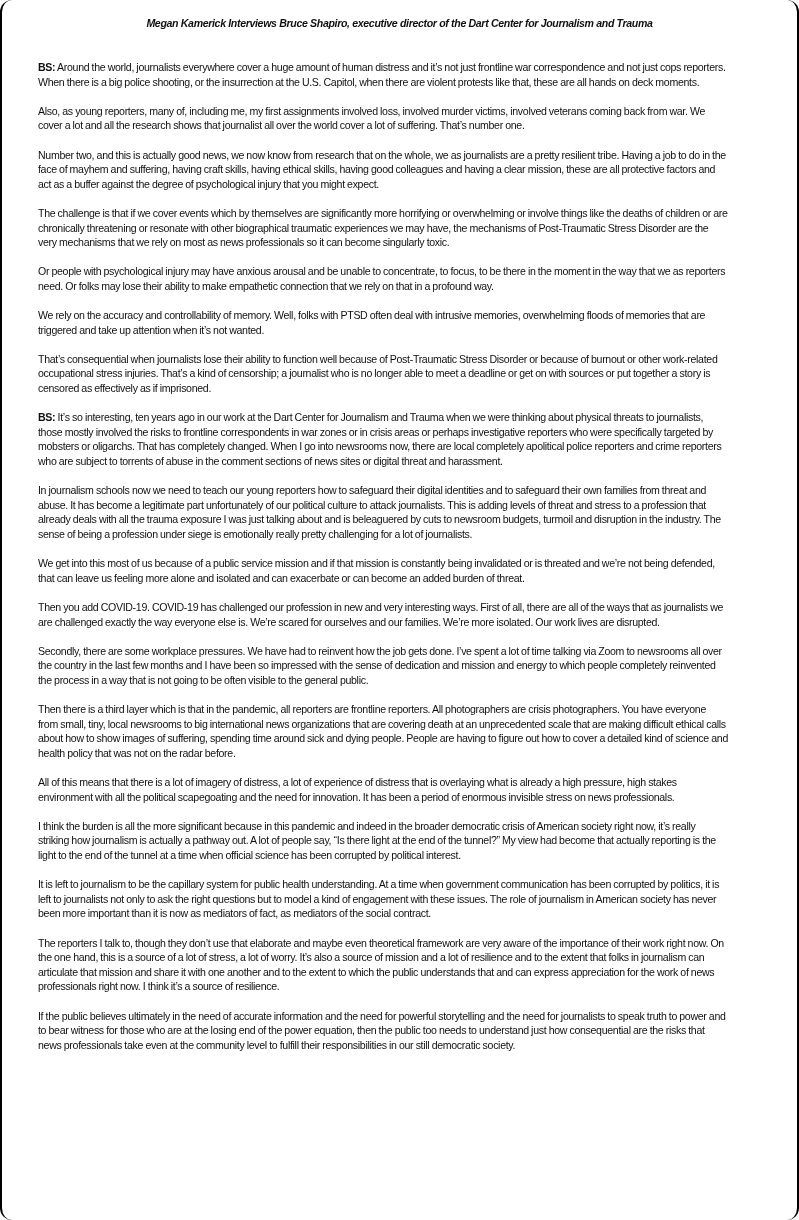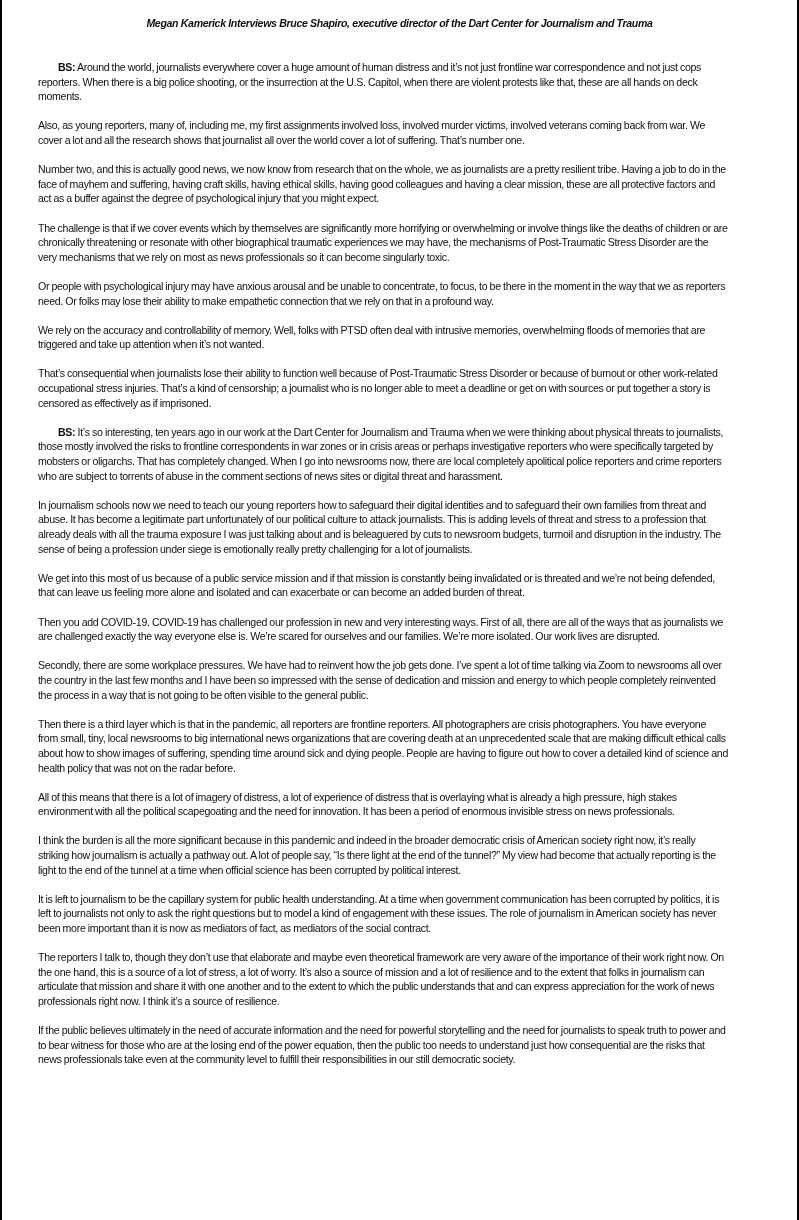--- a/index.html
+++ b/index.html
@@ -17,20 +17,21 @@
       position: absolute;
       left: 0;
       top: 0;
       width: 795px;
       height: 1220px;
       border-left: 2px solid #000;
       border-right: 2px solid #000;
       background: #fff;
       color: #111;
       font-family: "Liberation Sans", sans-serif;
+      border-radius: 12px;
     }
     .header {
       text-align: center;
       margin-top: 16px;
       font-style: italic;
       font-weight: bold;
       font-size: 10.6px;
       line-height: 14px;
       color: #111;
       letter-spacing: -0.35px;
@@ -53,21 +54,20 @@
       letter-spacing: -0.32px;
       word-spacing: -0.3px;
       color: #111;
     }
     .para.question {
       font-weight: bold;
       letter-spacing: -0.45px;
     }
     .speaker {
       font-weight: bold;
-      margin-left: 20px;
     }
   </style>
 </head>
 <body>
 
 <div class="page">
   <div class="header">
     <div>Megan Kamerick Interviews Bruce Shapiro, executive director of the Dart Center for Journalism and Trauma</div>
   </div>
 

